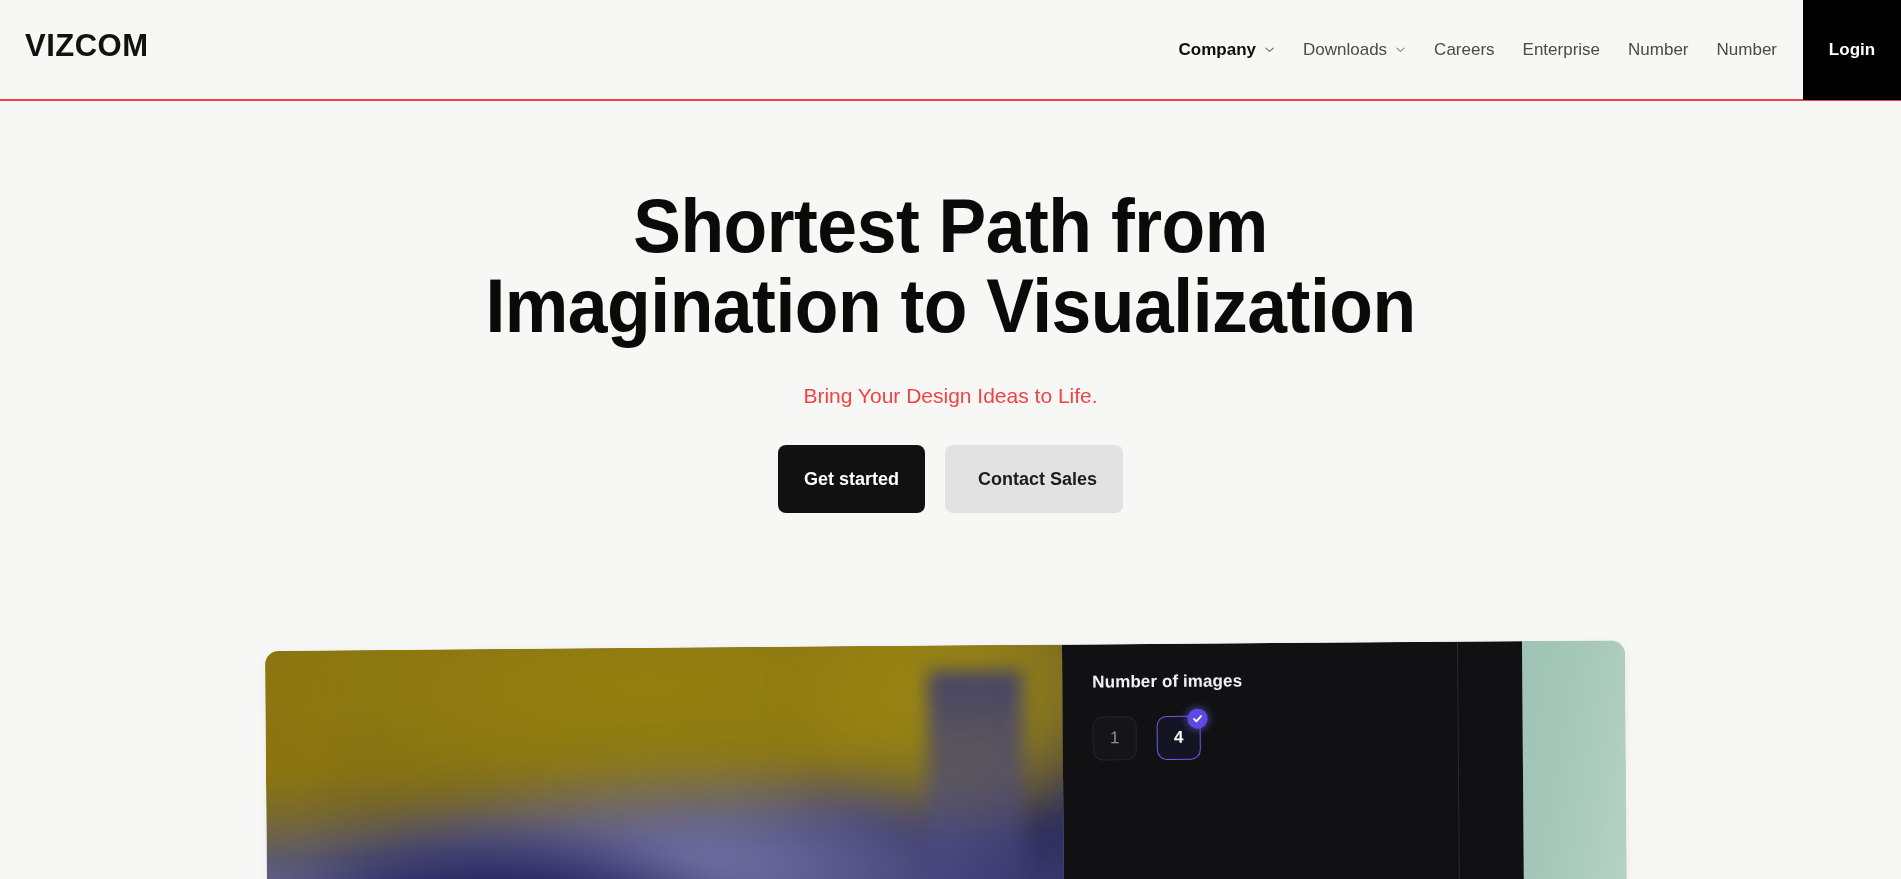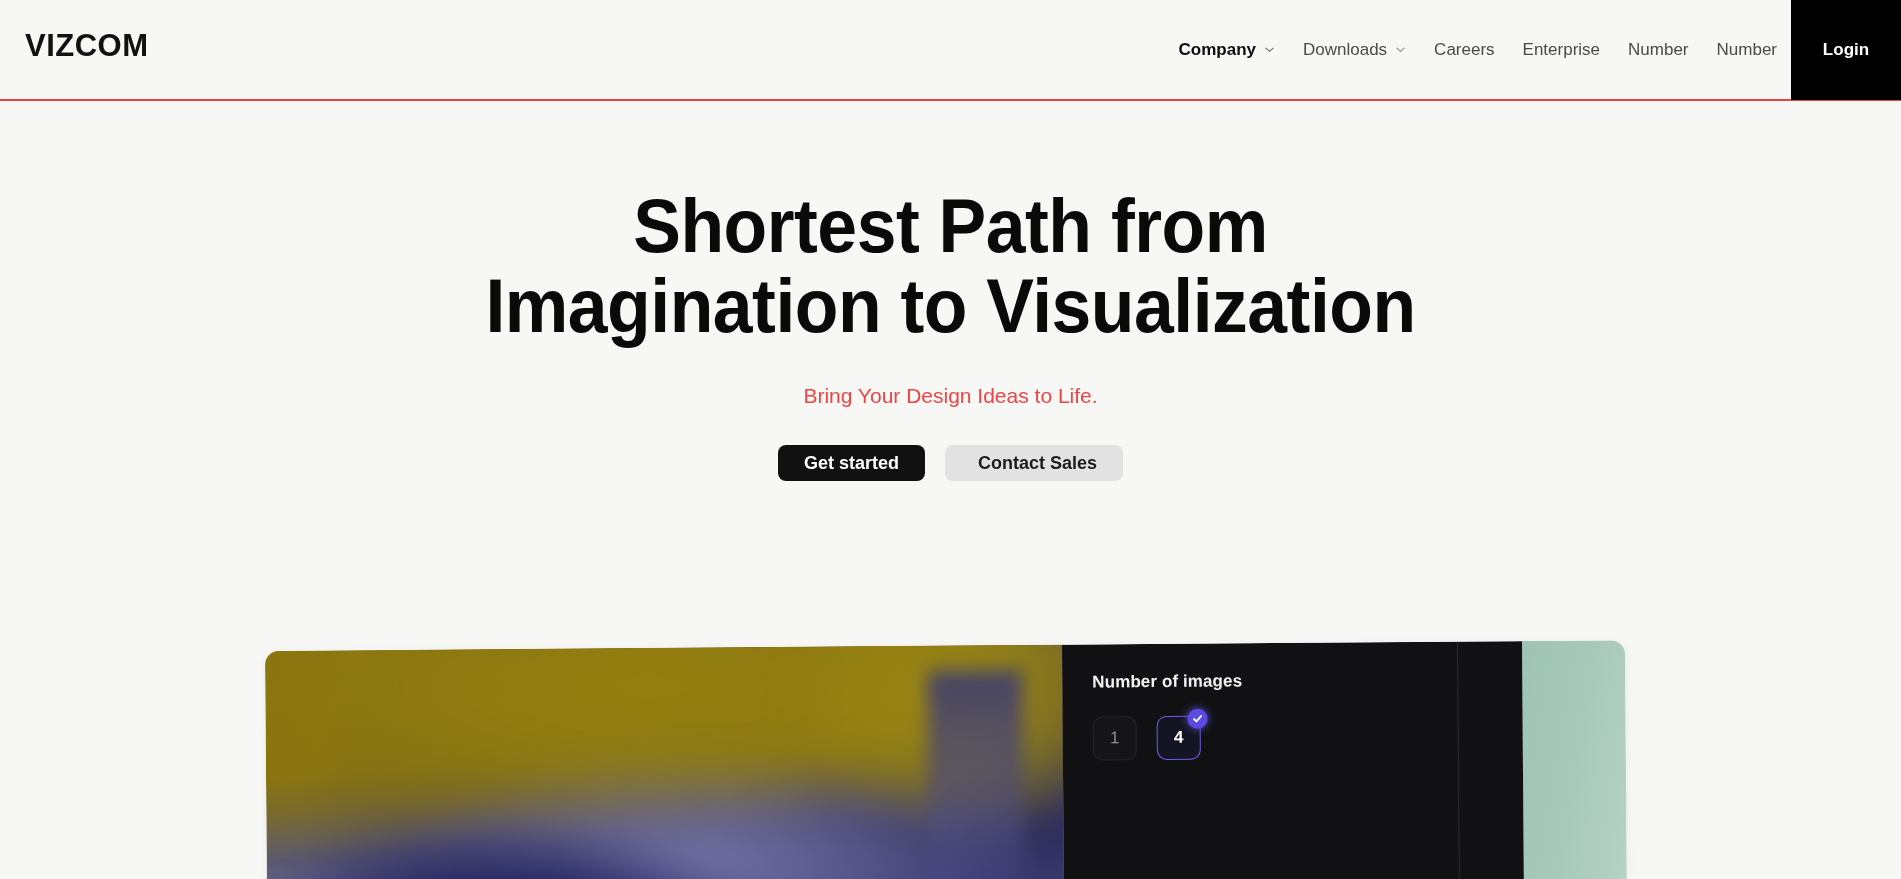--- a/index.html
+++ b/index.html
@@ -79,21 +79,21 @@
     display: inline-block;
     position: relative;
     top: -1px;
   }
   .chev svg { display: block; }
 
   .login-btn {
     position: absolute;
     right: 0;
     top: 0;
-    width: 110px;
+    width: 98px;
     height: 100px;
     background: #000000;
     color: #ffffff;
     font-size: 17px;
     font-weight: 700;
     display: flex;
     align-items: center;
     justify-content: center;
     cursor: pointer;
     border: none;
@@ -134,21 +134,21 @@
     gap: 20px;
     margin-top: 37px;
   }
   .btn {
     border: none;
     border-radius: 8px;
     font-family: "Liberation Sans", sans-serif;
     font-size: 18px;
     font-weight: 700;
     cursor: pointer;
-    height: 36px;
+    height: 68px;
     padding: 0 26px;
     display: flex;
     align-items: center;
     justify-content: center;
   }
   .btn-primary {
     background: #111111;
     color: #ffffff;
   }
   .btn-secondary {

